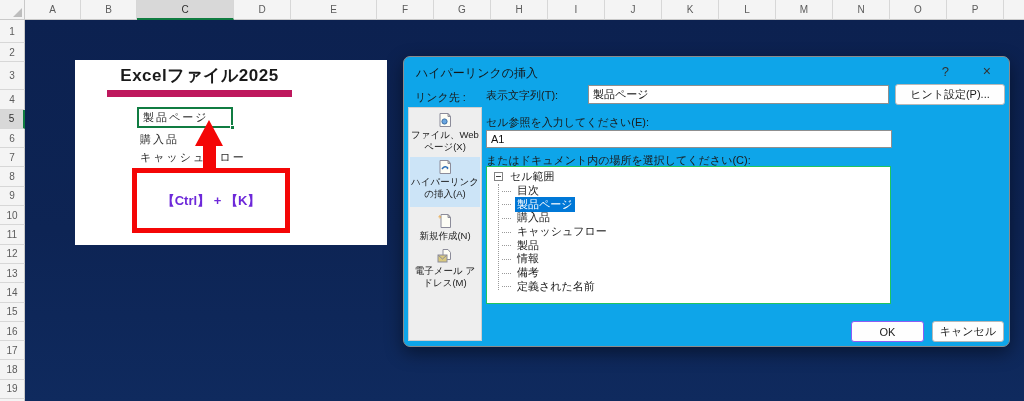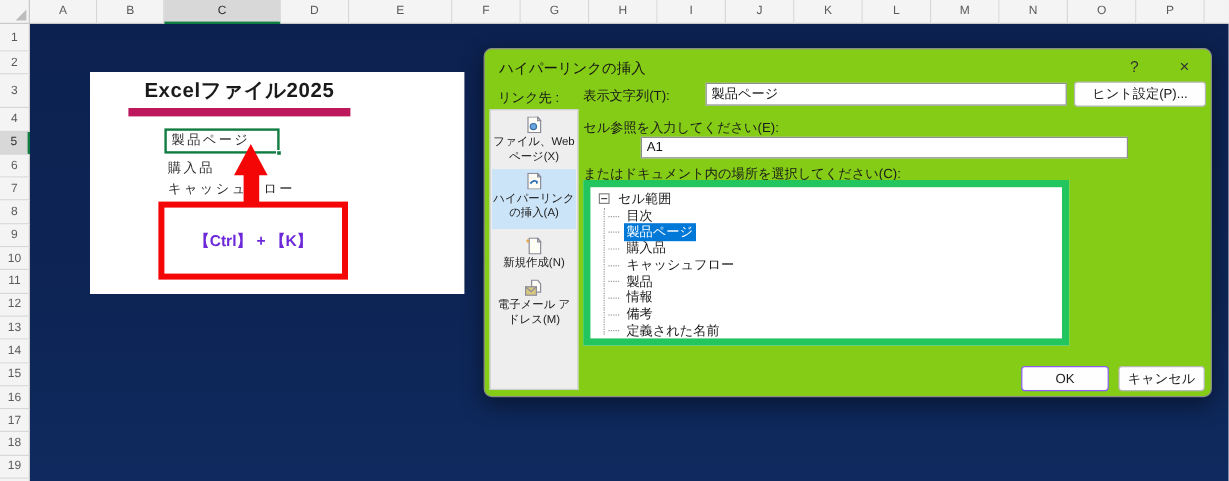--- a/index.html
+++ b/index.html
@@ -49,22 +49,22 @@
   .card-item.i2 { top:90px; }
   .red-box { position:absolute; left:57px; top:108px; width:158px; height:65px;
             border:5px solid #f40606; display:flex; align-items:center; justify-content:center; }
   .red-box span { font-size:13px; font-weight:bold; color:#6d28d9; }
   .arrow-shaft { position:absolute; left:128px; top:82px; width:13px; height:28px; background:#f40606; }
   .arrow-head { position:absolute; left:120px; top:60px; width:0; height:0;
             border-left:14px solid transparent; border-right:14px solid transparent;
             border-bottom:26px solid #f40606; }
 
   
-  .dialog { position:absolute; left:403px; top:40px; width:607px; height:291px;
-            background:#84cc16; border:1px solid #8b8b8b; border-radius:7px;
+  .dialog { position:absolute; left:403px; top:56px; width:607px; height:291px;
+            background:#0ea5e9; border:1px solid #8b8b8b; border-radius:7px;
             box-shadow:0 6px 18px rgba(0,0,0,.45); font-size:11px; color:#1a1a1a; }
   .dlg-title { position:absolute; left:12px; top:8px; font-size:12px; color:#141414; }
   .dlg-help  { position:absolute; right:60px; top:7px; font-size:13px; color:#333; cursor:pointer; }
   .dlg-close { position:absolute; right:18px; top:6px; font-size:14px; color:#333; cursor:pointer; }
 
   .linkto { position:absolute; left:11px; top:33px; }
 
   .dlg-sidebar { position:absolute; left:4px; top:50px; width:74px; height:234px;
             background:#eeeeee; border:1px solid #cfcfcf; }
   .sb-item { position:absolute; left:1px; width:70px; text-align:center; font-size:9.5px;
@@ -76,30 +76,30 @@
   .sb-item.s4 { top:138px; height:46px; }
 
   .fld-label { position:absolute; white-space:nowrap; }
   .lbl-display { left:82px; top:31px; }
   .lbl-cellref { left:82px; top:58px; }
   .lbl-place   { left:82px; top:96px; }
 
   .txt-input { position:absolute; background:#fff; border:1px solid #8f8f8f; font-size:11px;
             font-family:inherit; color:#111; padding:0 4px; border-radius:0; outline:none; }
   .inp-display { left:184px; top:28px; width:301px; height:19px; }
-  .inp-cellref { left:82px;  top:73px; width:406px; height:18px;margin-left:48px; }
+  .inp-cellref { left:82px;  top:73px; width:406px; height:18px; }
 
   .btn { position:absolute; background:#fefefe; border:1px solid #b8b8b8; border-radius:3px;
             font-size:11px; font-family:inherit; color:#1a1a1a; cursor:pointer; }
   .btn-hint   { left:491px; top:27px; width:110px; height:21px; }
   .btn-ok     { left:447px; top:264px; width:73px; height:21px; border:1px solid #8b5cf6; }
   .btn-cancel { left:528px; top:264px; width:72px; height:21px; }
 
   .tree { position:absolute; left:82px; top:109px; width:405px; height:138px;
-            background:#fff; border:6px solid #22c55e; padding:3px 0 0 4px; overflow:hidden; }
+            background:#fff; border:1px solid #22c55e; padding:3px 0 0 4px; overflow:hidden; }
   .tree-vline { position:absolute; left:11px; top:17px; height:106px; border-left:1px dotted #9a9a9a; }
   .tree-row { position:relative; height:13.7px; display:flex; align-items:center; cursor:pointer; }
   .tree-row.root .expander { position:relative; width:9px; height:9px; border:1px solid #848484;
             background:#fff; margin:0 5px 0 3px; flex:none; }
   .tree-row.root .expander::after { content:""; position:absolute; left:1px; right:1px; top:3px;
             height:1px; background:#444; }
   .tree-row.child, .tree-row.footer { padding-left:24px; }
   .tree-row.child::before, .tree-row.footer::before { content:""; position:absolute; left:11px;
             top:50%; width:9px; border-top:1px dotted #9a9a9a; }
   .tree-label { white-space:nowrap; padding:0 2px; }

